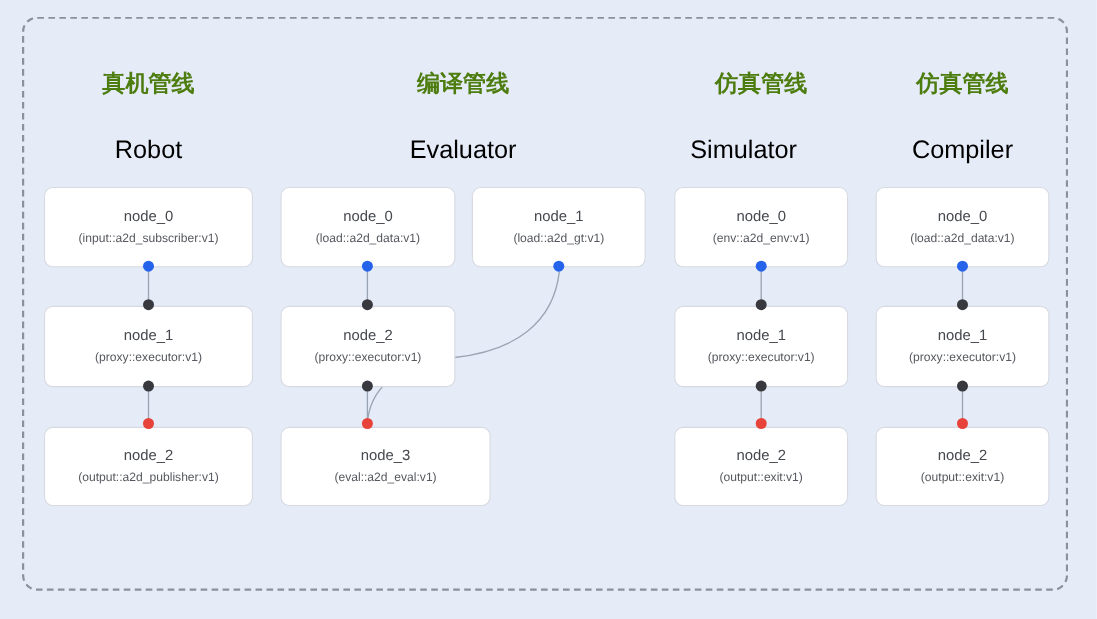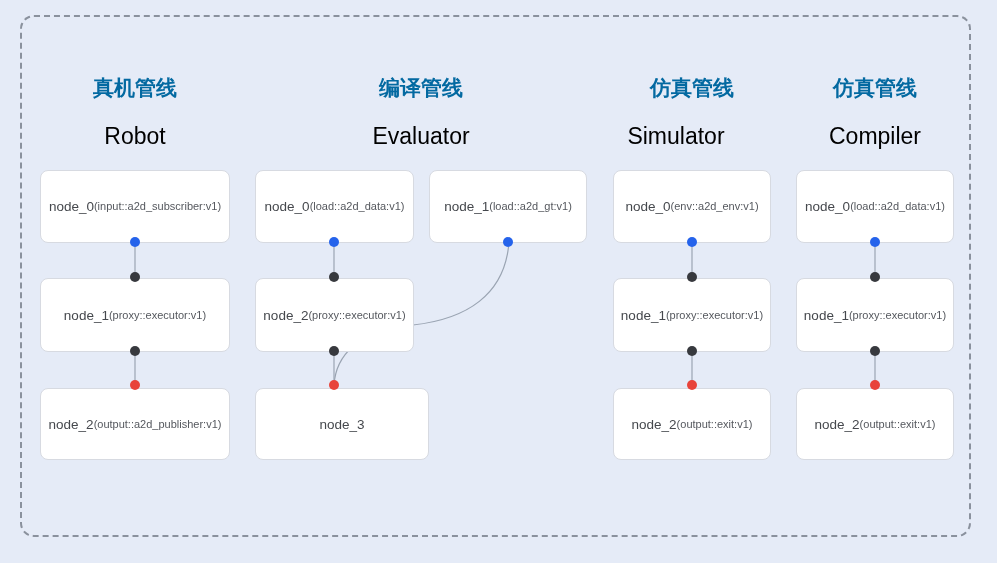--- a/index.html
+++ b/index.html
@@ -6,31 +6,31 @@
   .canvas {
     position:relative; width:997px; height:563px;
     background:#e5ebf7; overflow:hidden;
     font-family:"Liberation Sans", sans-serif;
   }
   .frame {
     position:absolute; left:20px; top:15px; width:951px; height:522px;
     border:2px dashed #8a919d; border-radius:14px; box-sizing:border-box;
   }
   .h-cn {
-    position:absolute; top:74px; transform:translateX(-50%);
-    font-size:21px; font-weight:700; color:#0369a1; white-space:nowrap;
+    position:absolute; top:62px; transform:translateX(-50%);
+    font-size:21px; font-weight:700; color:#4d7c0f; white-space:nowrap;
   }
   .h-en {
     position:absolute; top:123px; transform:translateX(-50%);
     font-size:23px; font-weight:400; color:#000000; white-space:nowrap;
   }
   .node {
     position:absolute; box-sizing:border-box; height:73px;
     background:#ffffff; border:1px solid #d7dae1; border-radius:8px;
-    display:flex; flex-direction:row; align-items:center; justify-content:center;
+    display:flex; flex-direction:column; align-items:center; justify-content:center;
     z-index:2; line-height:21px; text-align:center;
   }
   .node .t { font-size:13.5px; color:#45484d; }
   .node .s { font-size:11px; color:#55585e; }
   .edges { position:absolute; left:0; top:0; z-index:1; }
   .dot {
     position:absolute; width:10px; height:10px; border-radius:50%; z-index:3;
   }
   .dot.out  { background:#2563eb; }
   .dot.in   { background:#37393e; }
@@ -88,22 +88,23 @@
     <span class="s">(load::a2d_data:v1)</span>
   </div>
   <div class="node" style="left:429px; top:170px; width:158px">
     <span class="t">node_1</span>
     <span class="s">(load::a2d_gt:v1)</span>
   </div>
   <div class="node" style="left:255px; top:278px; width:159px; height:74px">
     <span class="t">node_2</span>
     <span class="s">(proxy::executor:v1)</span>
   </div>
-  <div class="node" style="left:255px; top:388px; width:174px; height:72px">
+  <div class="node" style="left:255px; top:388px; width:191px; height:72px">
     <span class="t">node_3</span>
+    <span class="s">(eval::a2d_eval:v1)</span>
   </div>
 
   <div class="node" style="left:613px; top:170px; width:158px">
     <span class="t">node_0</span>
     <span class="s">(env::a2d_env:v1)</span>
   </div>
   <div class="node" style="left:613px; top:278px; width:158px; height:74px">
     <span class="t">node_1</span>
     <span class="s">(proxy::executor:v1)</span>
   </div>

